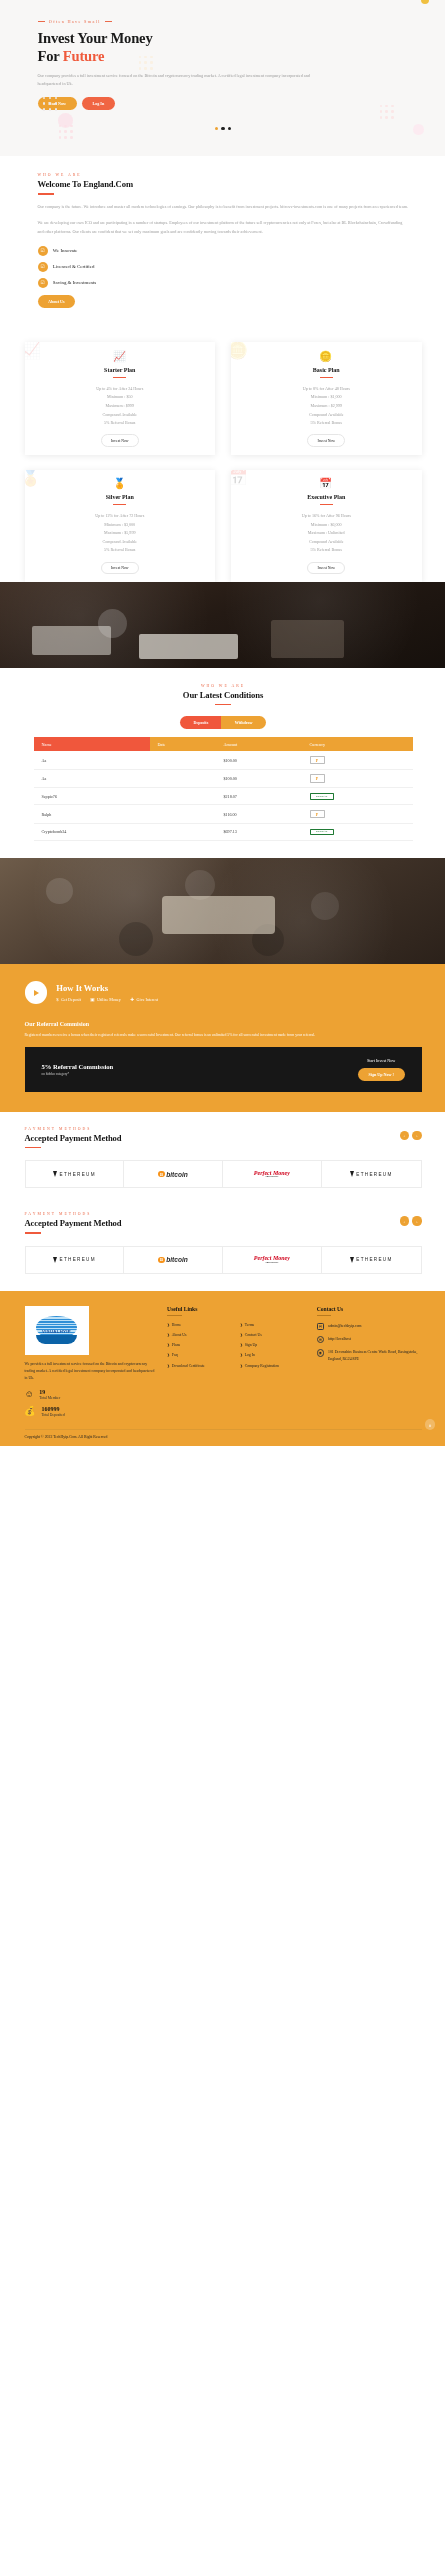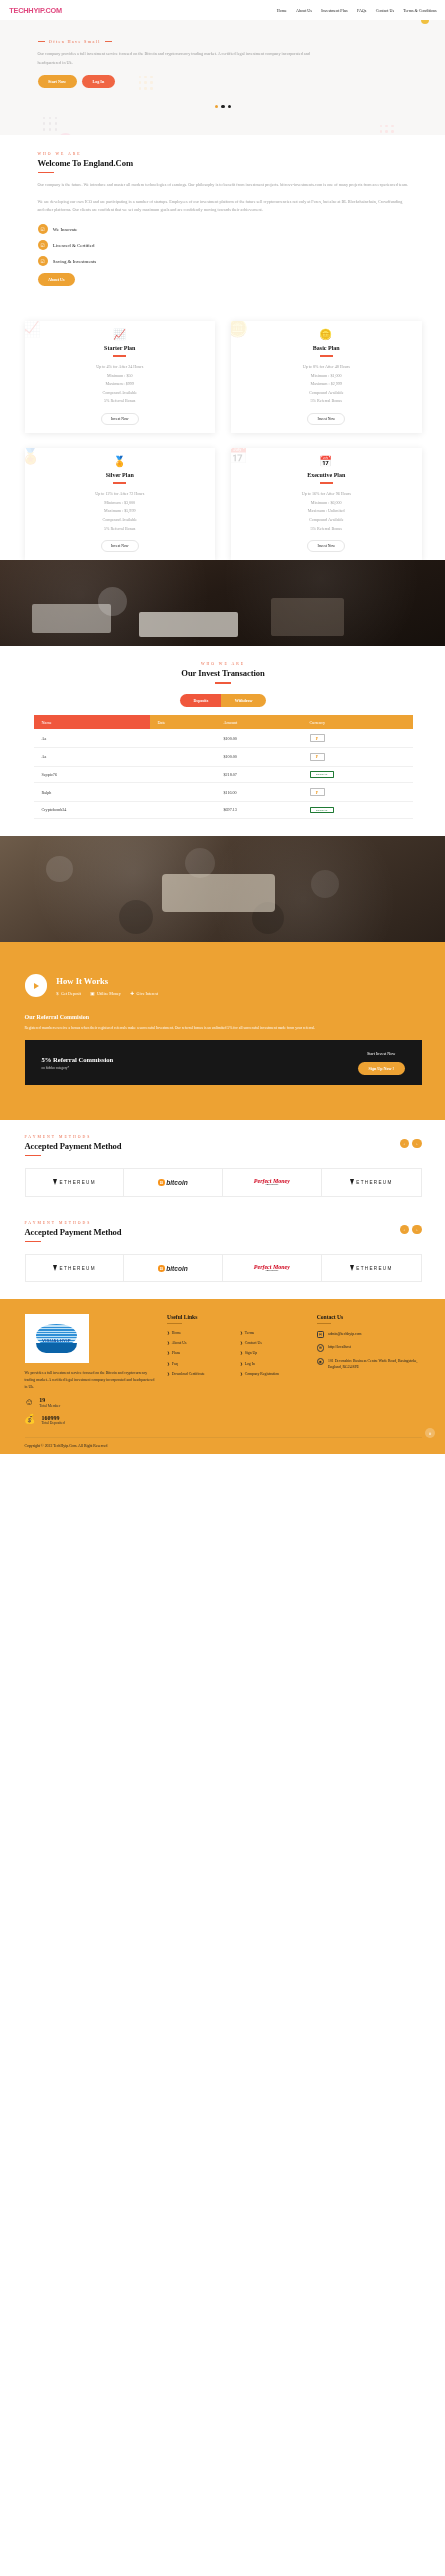--- a/index.html
+++ b/index.html
@@ -114,21 +114,21 @@
   .tbl th { color: #fff; text-align: left; padding: 4.6px 8px; font-weight: normal; font-size: 4.2px; }
   .tbl th.c0 { background: #f0573c; }
   .tbl th.cx { background: #eda233; }
   .tbl td { padding: 4.6px 8px; border-bottom: 0.7px solid #f0f0f0; color: #3a3a3a; }
   .cur-chip { display: inline-block; border: 0.7px solid #bdbdbd; background: #fff; padding: 0.7px 5.3px; border-radius: 0.7px; }
   .cur-chip.p { color: #ef9b22; font-weight: bold; font-size: 4px; }
   .cur-chip.n { color: #1f7a34; font-weight: bold; font-size: 2.8px; border-color: #1f7a34; letter-spacing: 0.2px; }
 
   
   .amber { background: #eda233; padding: 14.6px 0 17px 0; }
-  .amber-inner { width: 397px; margin: 18px auto; }
+  .amber-inner { width: 397px; margin: 3px auto; }
   .hiw { display: flex; align-items: center; gap: 9.3px; }
   .play { width: 22.5px; height: 22.5px; border-radius: 50%; background: #fff; display: flex;
           align-items: center; justify-content: center; flex: 0 0 auto; }
   .play i { width: 0; height: 0; border-left: 5.3px solid #eda233; border-top: 3.3px solid transparent;
             border-bottom: 3.3px solid transparent; margin-left: 1.3px; display: block; }
   .hiw h3 { color: #fff; font-size: 8.6px; font-weight: bold; }
   .hiw-steps { display: flex; gap: 9.3px; margin-top: 4.6px; }
   .hiw-step { display: flex; align-items: center; gap: 2.6px; color: #fff; font-size: 4.1px; }
   .hiw-step .g { font-size: 4.6px; }
   .ref-h { color: #fff; font-size: 6px; font-weight: bold; margin-top: 17px; }
@@ -188,31 +188,20 @@
   .f-bottom { width: 397px; margin: 12px auto 0 auto; border-top: 0.7px solid #dd9a33; padding: 5.3px 0 6.6px 0; }
   .f-bottom .cp { font-size: 3.8px; color: #1e1e1e; }
   .totop { position: absolute; right: 10.6px; bottom: 16px; width: 10.6px; height: 10.6px; border-radius: 50%;
            background: rgba(255,255,255,.25); color: #fff; display: flex; align-items: center; justify-content: center; font-size: 5.3px; cursor: pointer; }
 </style>
 </head>
 <body>
 
 <div class="wrap">
 
-  <div class="header">
-    <div class="logo">TECHHYIP.COM</div>
-    <div class="nav">
-      <a href="#">Home</a>
-      <a href="#">About Us</a>
-      <a href="#">Investment Plan</a>
-      <a href="#">FAQs</a>
-      <a href="#">Contact Us</a>
-      <a href="#">Terms &amp; Conditions</a>
-    </div>
-  </div>
 
   <div class="hero">
     <div class="corner-badge"></div>
     <div class="hero-inner">
       <div class="dotgrid dg-3 hero-dots-mid">
         <span></span>
           <span></span>
           <span></span>
           <span></span>
           <span></span>
@@ -230,20 +219,24 @@
           <span></span>
           <span></span>
           <span></span>
           <span></span>
       </div>
       <div class="eyebrow">
         <span class="dash"></span>
         <span>Often Have Small</span>
         <span class="dash"></span>
       </div>
+      <h1>
+        <span>Invest Your Money</span><br>
+        <span>For </span><span class="accent">Future</span>
+      </h1>
       <p>Our company provides a full investment service focused on the Bitcoin and cryptocurrency trading market. A certified legal investment company incorporated and headquartered in Uk.</p>
       <div class="hero-btns">
         <button class="btn btn-amber">Start Now</button>
         <button class="btn btn-orange">Log In</button>
       </div>
       <div class="slider-dots">
         <div class="sdot active"></div>
         <div class="sdot dark"></div>
         <div class="sdot dark"></div>
       </div>
@@ -362,21 +355,21 @@
   <div class="band band-desk">
     <div class="obj" style="left:32px; top:44px; width:79px; height:29px; border-radius:2px; opacity:.55;"></div>
     <div class="obj" style="left:139px; top:52px; width:99px; height:25px; border-radius:2px; opacity:.75;"></div>
     <div class="obj" style="left:271px; top:38px; width:73px; height:38px; border-radius:2.6px; opacity:.35; background:#8e8274;"></div>
     <div class="obj" style="left:98px; top:26.5px; width:29px; height:29px; border-radius:50%; opacity:.18; background:#fff;"></div>
   </div>
 
   <div class="trans">
     <div class="center">
       <div class="sec-eyebrow">WHO WE ARE</div>
-      <div class="sec-title">Our Invest Transaction</div>
+      <div class="sec-title">Our Latest Conditions</div>
       <div class="sec-rule"></div>
     </div>
     <div class="toggle">
       <button class="tg-a">Deposits</button>
       <button class="tg-b">Withdraw</button>
     </div>
     <table class="tbl">
       <thead>
         <tr>
           <th class="c0" style="width:116px">Name</th>

